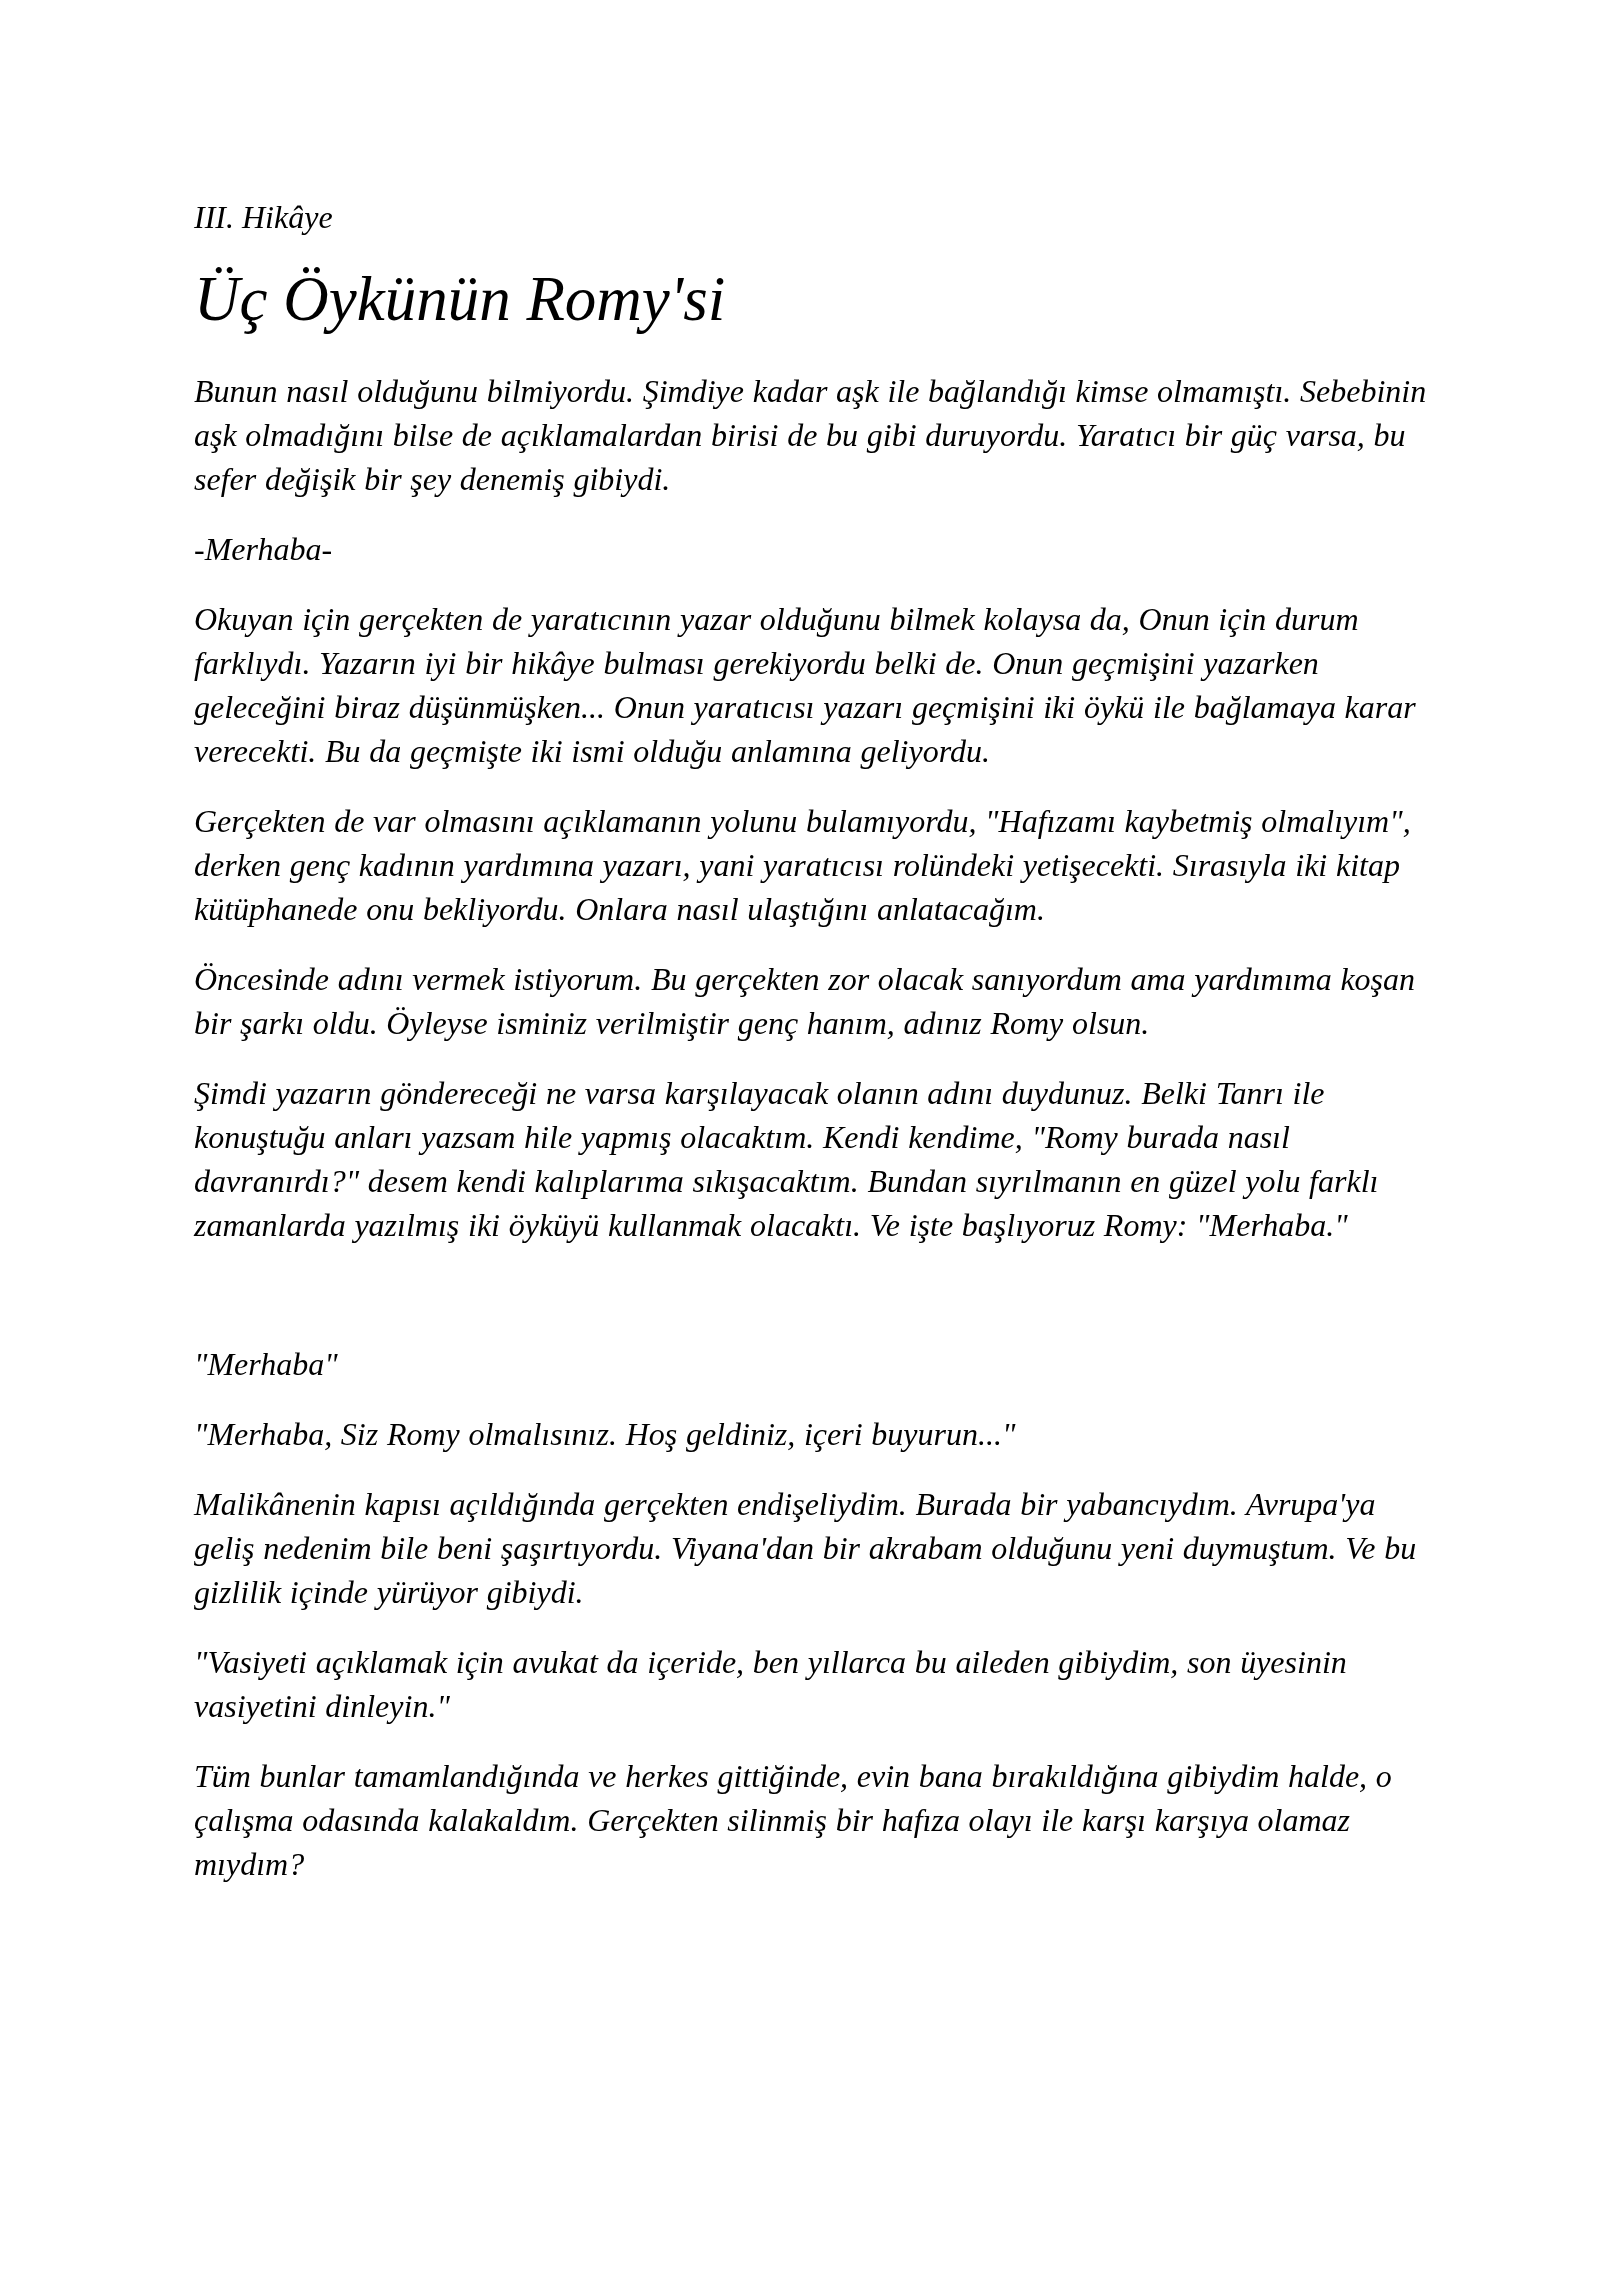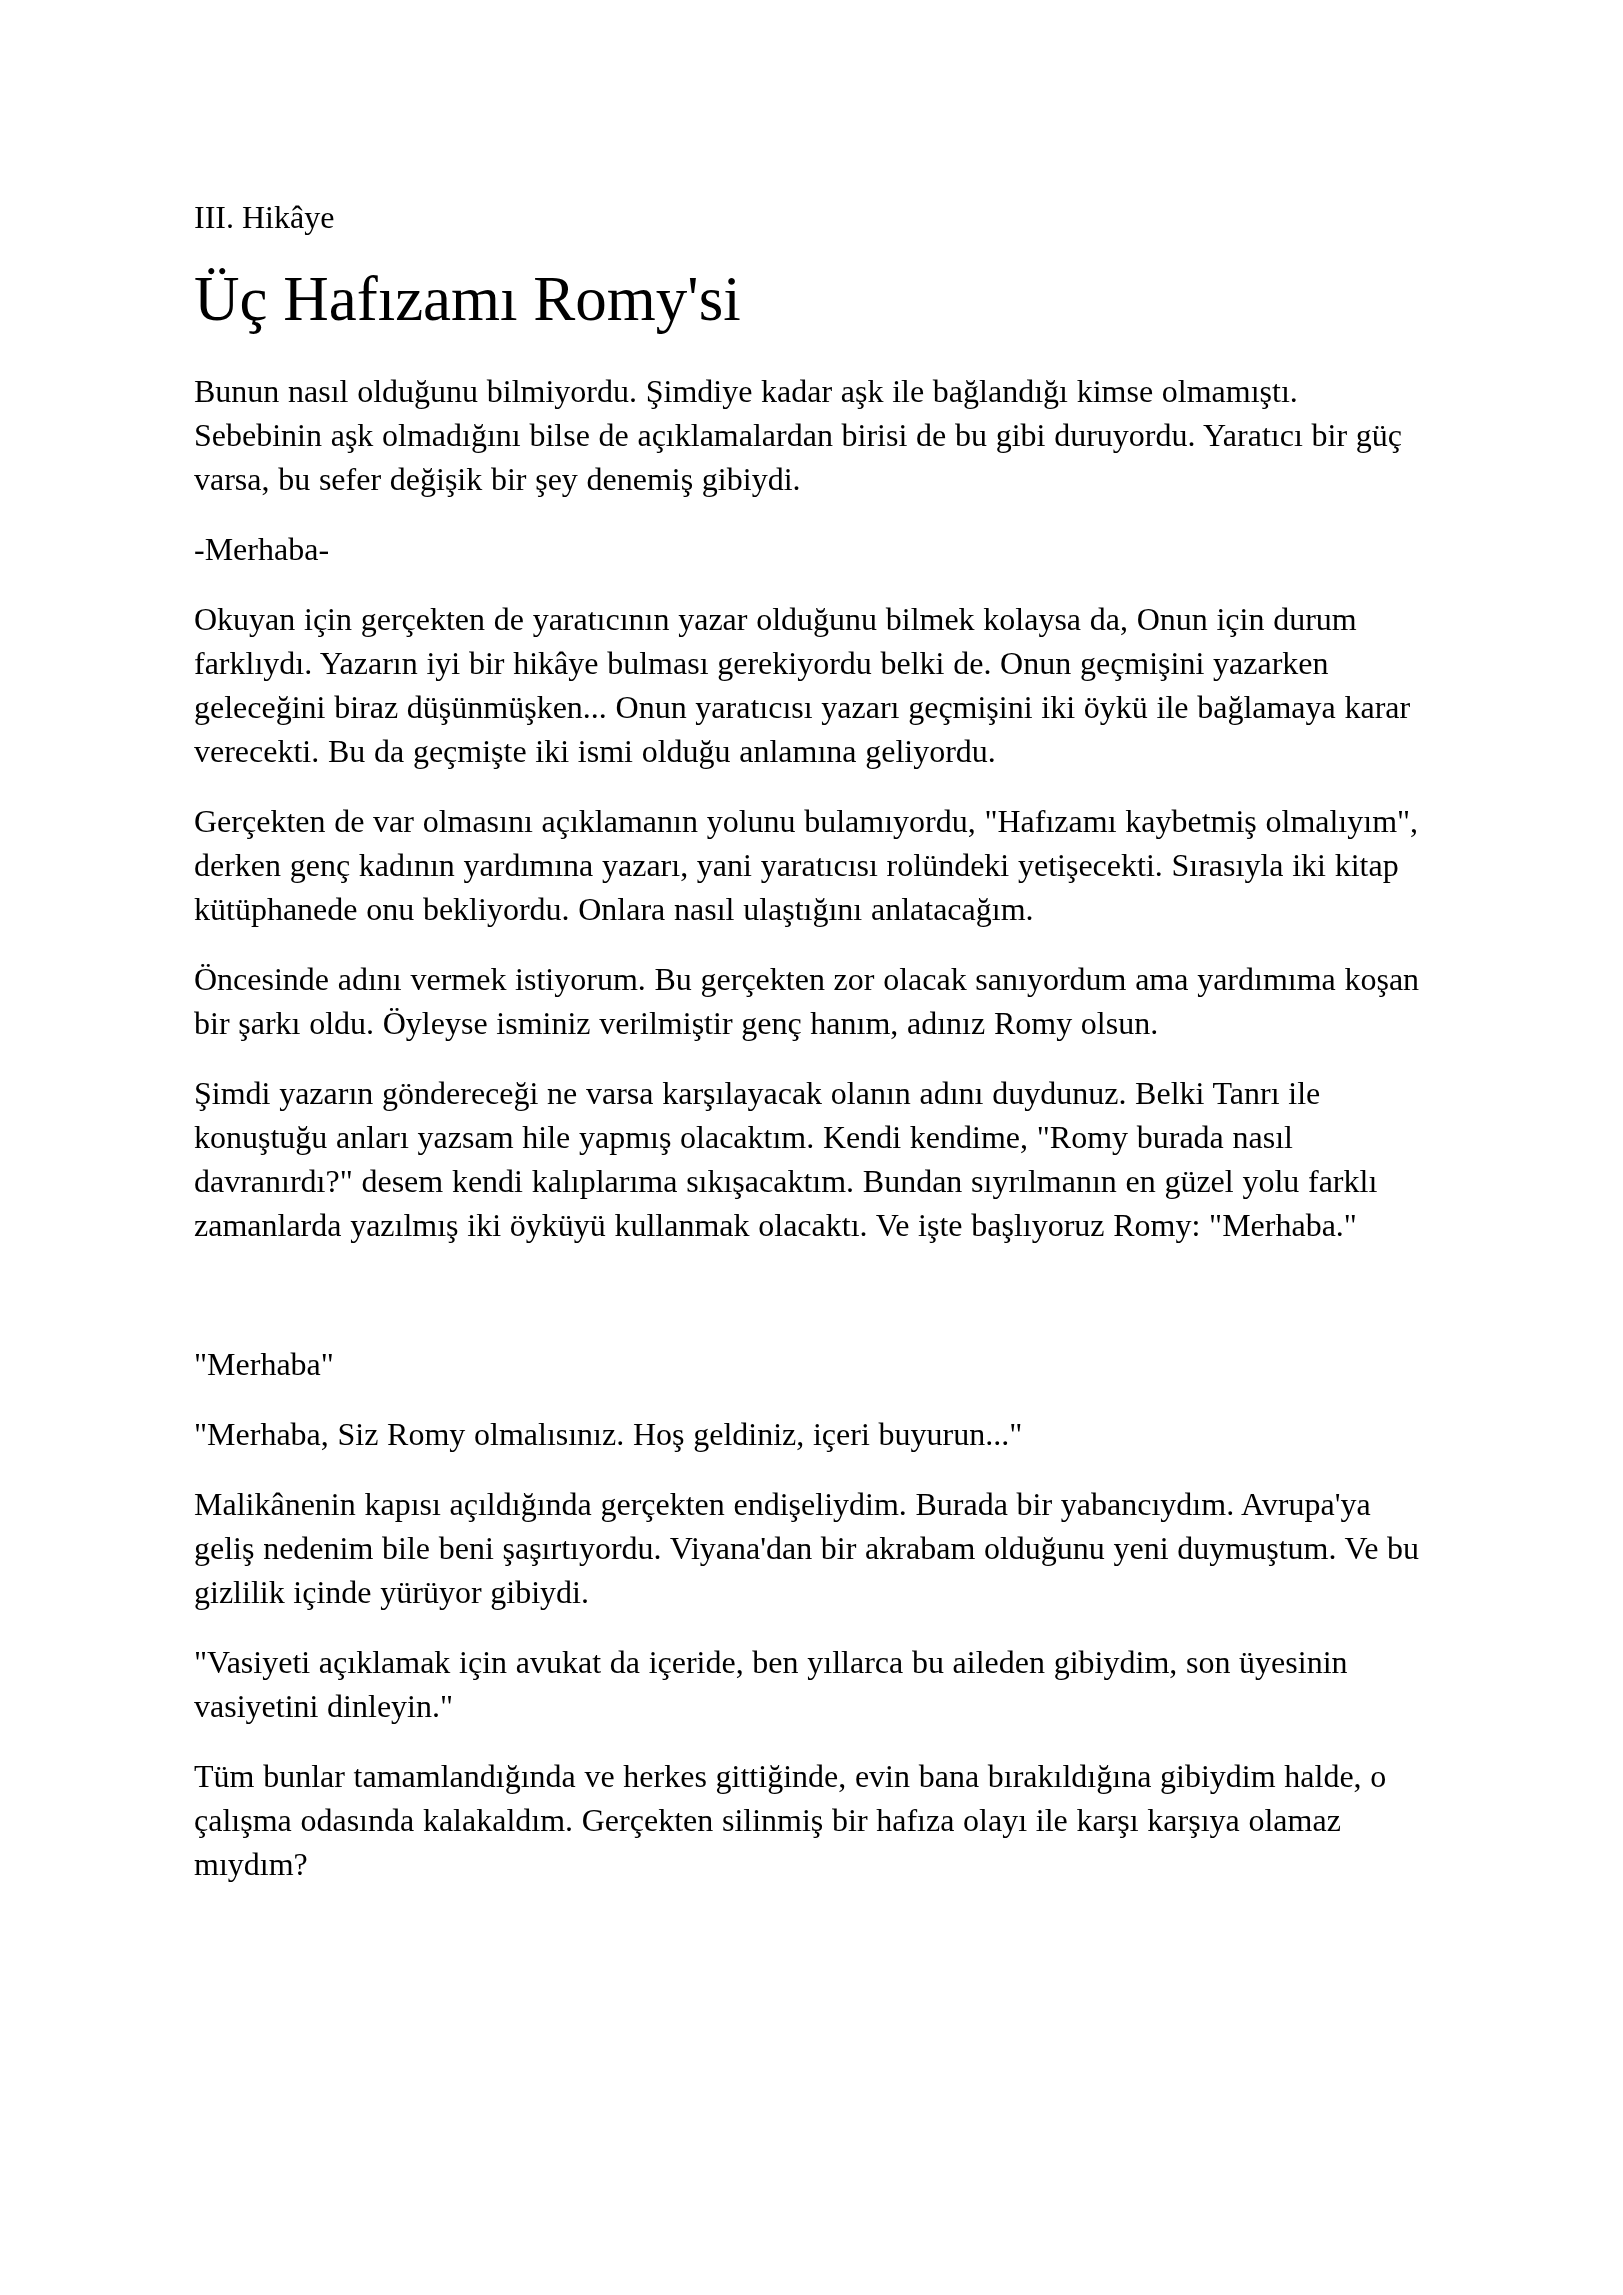--- a/index.html
+++ b/index.html
@@ -13,20 +13,21 @@
     position: relative;
     font-family: "Liberation Serif", serif;
     color: #000000;
     overflow: hidden;
   }
   .page {
     box-sizing: border-box;
     width: 1623px;
     height: 2243px;
     padding: 196px 196px 0 194px;
+    font-style: italic;
   }
   .content {
     width: 1237px;
   }
   .block {
     margin: 0 0 26px 0;
     padding: 0;
   }
   .block-kicker {
     font-size: 32px;
@@ -51,21 +52,21 @@
     margin-bottom: 26px;
   }
 </style>
 </head>
 <body>
 
 <div class="page">
   <div class="content" id="blocks-container">
 
   <p class="block block-kicker">III. Hikâye</p>
-      <h1 class="block block-title">Üç Hafızamı Romy'si</h1>
+      <h1 class="block block-title">Üç Öykünün Romy'si</h1>
       <p class="block block-para">Bunun nasıl olduğunu bilmiyordu. Şimdiye kadar aşk ile bağlandığı kimse olmamıştı. Sebebinin aşk olmadığını bilse de açıklamalardan birisi de bu gibi duruyordu. Yaratıcı bir güç varsa, bu sefer değişik bir şey denemiş gibiydi.</p>
       <p class="block block-para">-Merhaba-</p>
       <p class="block block-para">Okuyan için gerçekten de yaratıcının yazar olduğunu bilmek kolaysa da, Onun için durum farklıydı. Yazarın iyi bir hikâye bulması gerekiyordu belki de. Onun geçmişini yazarken geleceğini biraz düşünmüşken... Onun yaratıcısı yazarı geçmişini iki öykü ile bağlamaya karar verecekti. Bu da geçmişte iki ismi olduğu anlamına geliyordu.</p>
       <p class="block block-para">Gerçekten de var olmasını açıklamanın yolunu bulamıyordu, "Hafızamı kaybetmiş olmalıyım", derken genç kadının yardımına yazarı, yani yaratıcısı rolündeki yetişecekti. Sırasıyla iki kitap kütüphanede onu bekliyordu. Onlara nasıl ulaştığını anlatacağım.</p>
       <p class="block block-para">Öncesinde adını vermek istiyorum. Bu gerçekten zor olacak sanıyordum ama yardımıma koşan bir şarkı oldu. Öyleyse isminiz verilmiştir genç hanım, adınız Romy olsun.</p>
       <p class="block block-para">Şimdi yazarın göndereceği ne varsa karşılayacak olanın adını duydunuz. Belki Tanrı ile konuştuğu anları yazsam hile yapmış olacaktım. Kendi kendime, "Romy burada nasıl davranırdı?" desem kendi kalıplarıma sıkışacaktım. Bundan sıyrılmanın en güzel yolu farklı zamanlarda yazılmış iki öyküyü kullanmak olacaktı. Ve işte başlıyoruz Romy: "Merhaba."</p>
       <div class="block block-spacer"></div>
       <p class="block block-para">"Merhaba"</p>
       <p class="block block-para">"Merhaba, Siz Romy olmalısınız. Hoş geldiniz, içeri buyurun..."</p>
       <p class="block block-para">Malikânenin kapısı açıldığında gerçekten endişeliydim. Burada bir yabancıydım. Avrupa'ya geliş nedenim bile beni şaşırtıyordu. Viyana'dan bir akrabam olduğunu yeni duymuştum. Ve bu gizlilik içinde yürüyor gibiydi.</p>

